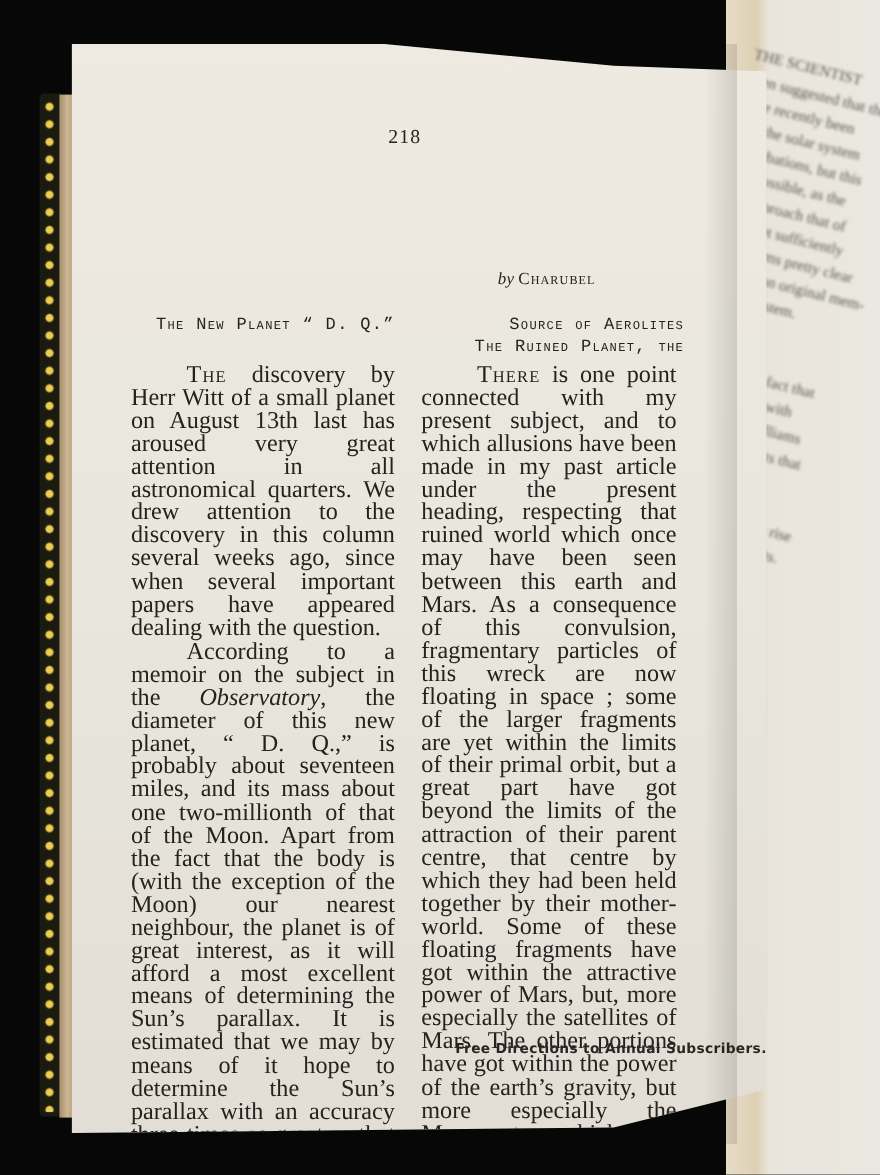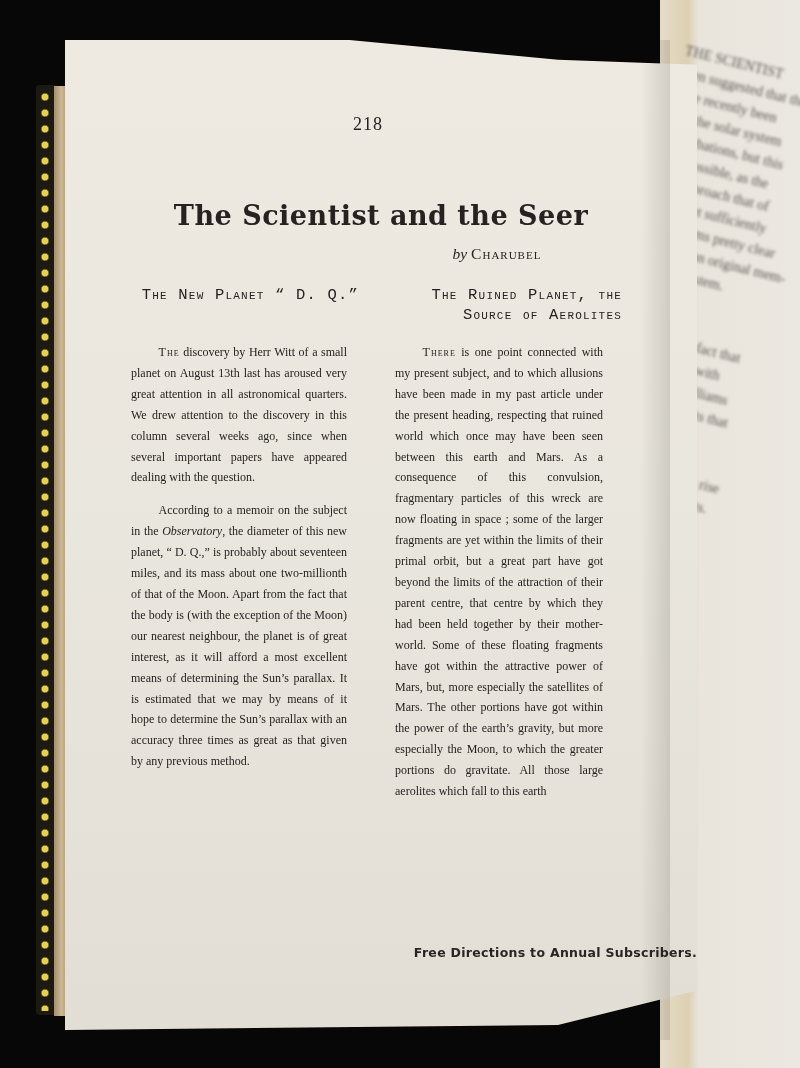--- a/index.html
+++ b/index.html
@@ -54,21 +54,21 @@
     .attribution .sc { font-style:normal; font-variant:small-caps; letter-spacing:1px; }
     .heading {
       position:absolute; font-variant:small-caps; font-size:15.5px; letter-spacing:1.2px;
       text-align:right; line-height:20px;font-family:Liberation Mono, monospace;
     }
     .heading-left { left:54px; top:245px; width:240px; }
     .heading-right { left:312px; top:245px; width:245px; }
     .body-left { position:absolute; left:54px; top:290px; width:240px; }
     .body-right { position:absolute; left:318px; top:290px; width:232px; }
     .body-left p, .body-right p {
-      margin:12px; font-size:12px; line-height:20.9px; text-align:justify;
+      margin:0; font-size:22px; line-height:20.9px; text-align:justify;
       text-indent:2.3em;
     }
     .body-left p + p { margin-top:1px; }
     .sc-word { font-variant:small-caps; letter-spacing:1px; }
     em { font-style:italic; }
     .footer {
       position:absolute; left:0; width:632px; top:905px; text-align:right;
       font-family:"DejaVu Sans", sans-serif; font-weight:bold; font-size:12.5px;
       letter-spacing:0.3px; color:#2a2522;
     }
@@ -117,32 +117,31 @@
       <div>which revolved between</div>
       <div>Jupiter, whether they</div>
       <div>condensation of matter</div>
       <div>originally was distributed</div>
       <div>the Saturn's, but which</div>
     </div>
 </div>
 
 <div class="page">
   <div class="page-number">218</div>
-  <div class="title">The Scientist and the Seer</div>
   <div class="attribution">
     <div>
       <span>by</span>
       <span class="sc">Charubel</span>
     </div>
   </div>
 
   <div class="heading heading-left">The New Planet “ D. Q.”</div>
   <div class="heading heading-right">
+    <div>Source of Aerolites</div>
     <div>The Ruined Planet, the</div>
-    <div>Source of Aerolites</div>
   </div>
 
   <div class="body-left">
     <p><span class="sc-word">The</span><span> discovery by Herr Witt of a small planet on August 13th last has aroused very great attention in all astronomical quarters. We drew attention to the discovery in this column several weeks ago, since when several important papers have appeared dealing with the question.</span></p>
     <p><span>According to a memoir on the subject in the </span><em>Observatory</em><span>, the diameter of this new planet, “ D. Q.,” is probably about seventeen miles, and its mass about one two-millionth of that of the Moon. Apart from the fact that the body is (with the exception of the Moon) our nearest neighbour, the planet is of great interest, as it will afford a most excellent means of determining the Sun’s parallax. It is estimated that we may by means of it hope to determine the Sun’s parallax with an accuracy three times as great as that given by any previous method.</span></p>
   </div>
 
   <div class="body-right">
     <p><span class="sc-word">There</span><span> is one point connected with my present subject, and to which allusions have been made in my past article under the present heading, respecting that ruined world which once may have been seen between this earth and Mars. As a consequence of this convulsion, fragmentary particles of this wreck are now floating in space ; some of the larger fragments are yet within the limits of their primal orbit, but a great part have got beyond the limits of the attraction of their parent centre, that centre by which they had been held together by their mother-world. Some of these floating fragments have got within the attractive power of Mars, but, more especially the satellites of Mars. The other portions have got within the power of the earth’s gravity, but more especially the Moon, to which the greater portions do gravitate. All those large aerolites which fall to this earth</span></p>
   </div>

